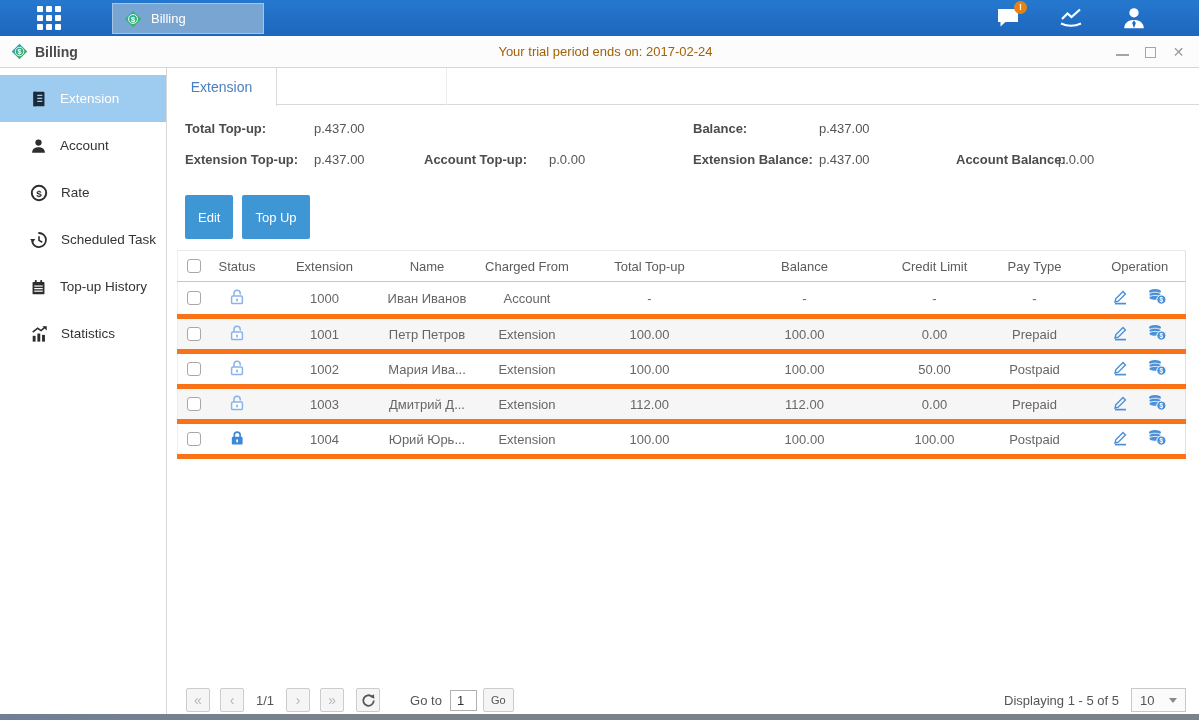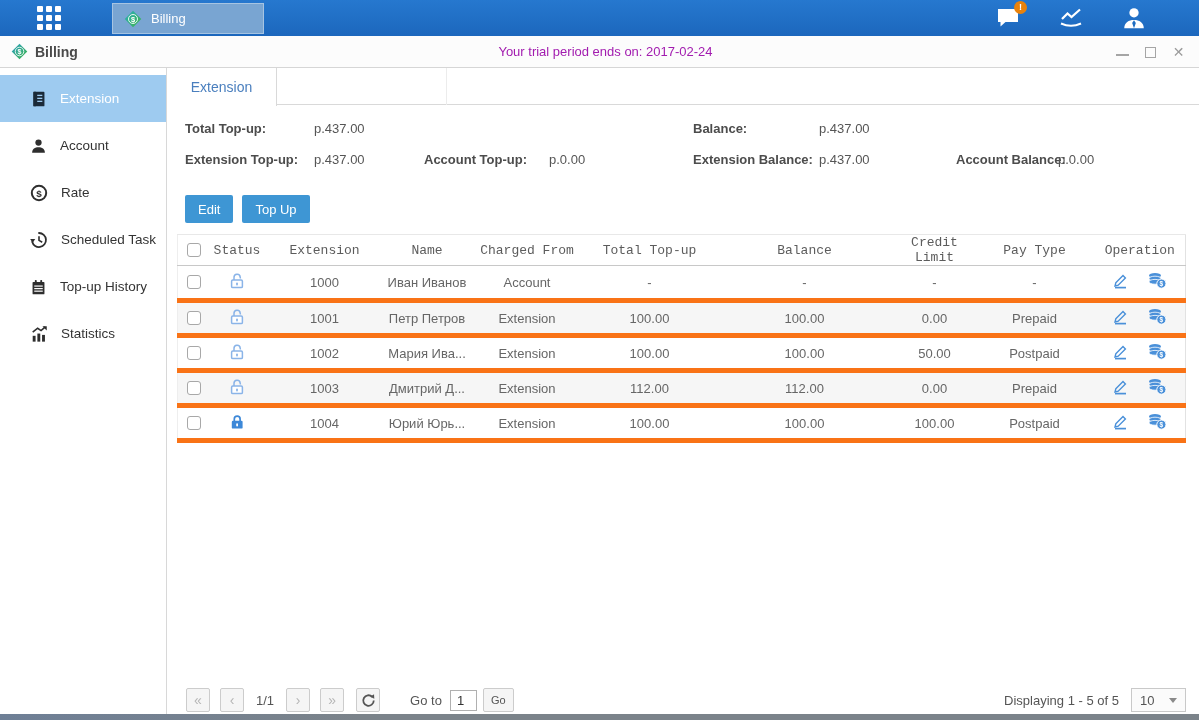--- a/index.html
+++ b/index.html
@@ -20,21 +20,21 @@
     justify-content:center; cursor:pointer; }
   .badge { position:absolute; top:-4px; right:-6px; width:13px; height:13px; background:#e8820c;
     border-radius:50%; color:#fff; font-size:9px; font-weight:bold; text-align:center;
     line-height:13px; }
 
   
   .winheader { height:32px; background:#fcfcfc; border-bottom:1px solid #d6d6d6;
     position:relative; display:flex; align-items:center; }
   .win-title { margin-left:11px; display:flex; align-items:center; gap:7px;
     font-size:14px; font-weight:bold; color:#4a4a4a; z-index:1; }
-  .trial { position:absolute; left:0; right:0; text-align:center; color:#a21caf; font-size:13px;margin-left:12px; }
+  .trial { position:absolute; left:0; right:0; text-align:center; color:#a16207; font-size:13px;margin-left:12px; }
   .win-controls { position:absolute; right:14px; display:flex; gap:15px; align-items:center; z-index:1; }
   .wc { width:13px; height:13px; display:flex; align-items:flex-end; justify-content:center;
     color:#9b9b9b; cursor:pointer; }
   .wc-min i { display:block; width:13px; height:0; border-bottom:2px solid #a5a5a5; margin-bottom:2px; }
   .wc-max i { display:block; width:11px; height:11px; border:1.5px solid #a5a5a5; }
   .wc-close { font-size:14px; align-items:center; }
 
   
   .content { display:flex; height:652px; }
   .sidebar { width:168px; background:#fff; border-right:1px solid #d8d8d8; padding-top:7px; }
@@ -51,28 +51,28 @@
   .tab-sep { position:absolute; left:279px; top:0; height:37px; border-right:1px solid #ececec; }
 
   
   .summary { position:relative; height:84px; font-size:13px; }
   .summary span { position:absolute; white-space:nowrap; }
   .lab { font-weight:bold; color:#4c4c4c; }
   .val { color:#555; }
 
   
   .actions { padding:6px 0 0 18px; display:flex; gap:9px; }
-  .btn { background:#3e96d4; color:#fff; border:none; border-radius:2px; height:28px;
+  .btn { background:#3e96d4; color:#fff; border:none; border-radius:2px; height:44px;
     padding:0 13px; font-size:13px; font-family:inherit; cursor:pointer; }
 
   
   .grid-table { margin:11px 13px 0 10px; width:1008px; border-collapse:collapse;
     table-layout:fixed; border-left:1px solid #eee; border-right:1px solid #e2e2e2; }
   .grid-table th { height:31px; font-weight:normal; font-size:13px; color:#5c5c5c;
-    border-top:1px solid #e8e8e8; border-bottom:1px solid #c8c8c8; text-align:center;font-family:Liberation Mono, monospace; }
+    border-top:1px solid #e8e8e8; border-bottom:1px solid #c8c8c8; text-align:center; }
   .grid-table td { height:35px; font-size:13px; color:#666; text-align:center;
     border-bottom:5px solid #f97316; overflow:hidden; white-space:nowrap; }
   .grid-table tbody tr:nth-child(even) { background:#f6f6f6; }
   .cb { width:14px; height:14px; border:1px solid #a8a8a8; border-radius:3px;
     background:#fff; margin:0 auto; cursor:pointer; }
   .op-cell span { display:inline-block; margin:0 7px; cursor:pointer; vertical-align:middle; }
   .lock { cursor:pointer; display:inline-block; }
 
   
   .pagination { position:absolute; left:10px; right:13px; bottom:6px; height:28px;

